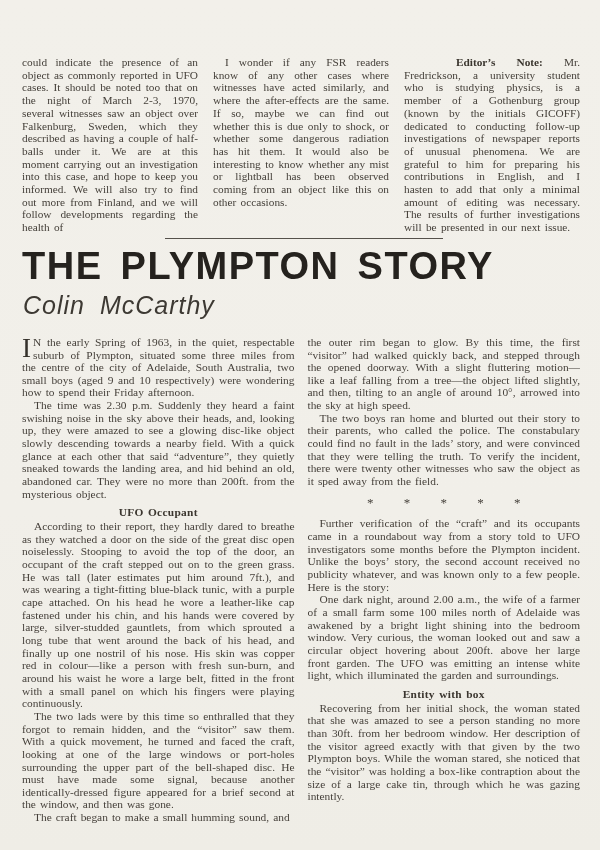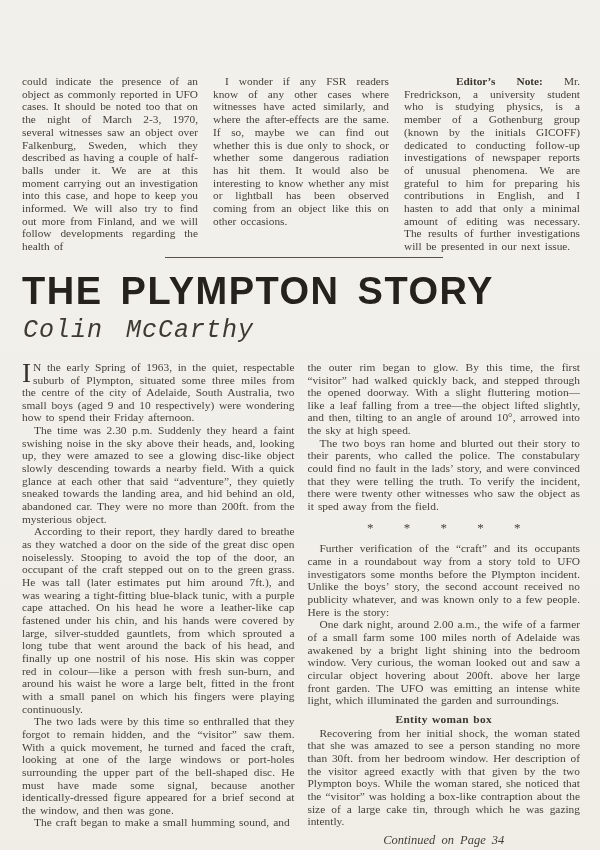--- a/index.html
+++ b/index.html
@@ -8,21 +8,21 @@
     background:#f1efe9;
     font-family:"Liberation Serif", serif;
     color:#413c36;
     overflow:hidden;
   }
   .page{
     position:relative;
     width:600px;height:850px;
     background:linear-gradient(180deg,#f2f0ea 0%,#f1efe9 60%,#efede6 100%);
     box-sizing:border-box;
-    padding:75px 20px 0 22px;
+    padding:56px 20px 0 22px;
   }
   
   .top-columns{
     display:flex;
     gap:15px;
   }
   .tcol{
     flex:1;
     font-size:11.3px;
     line-height:12.7px;
@@ -35,32 +35,32 @@
   .lead{font-weight:bold;color:#3b362f;margin-left:40px;}
   
   .rule{
     margin:4px 0 0 143px;
     width:278px;
     border-top:1.6px solid#55514b;
     height:0;
   }
   
   h1.title{
-    margin:13px 0 0 0;
+    margin:7px 0 0 0;
     font-family:"Liberation Sans", sans-serif;
     font-weight:bold;
     font-size:38px;
     letter-spacing:1.5px;
     word-spacing:6px;
     color:#25221e;
     line-height:40px;
   }
   .byline{
     margin:5px 0 16px 1px;
-    font-family:Liberation Mono, monospace;
+    font-family:Liberation Sans, sans-serif;
     font-style:italic;
     font-size:25px;
     letter-spacing:1px;
     word-spacing:7px;
     color:#3d3933;
   }
   
   .body-columns{
     display:flex;
     gap:13px;
@@ -127,30 +127,30 @@
   <div class="rule"></div>
 
   <h1 class="title">THE PLYMPTON STORY</h1>
   <div class="byline">Colin McCarthy</div>
 
   <section class="body-columns">
 
     <div class="bcol">
       <p><span class="dropcap">I</span><span>N the early Spring of 1963, in the quiet, respectable suburb of Plympton, situated some three miles from the centre of the city of Adelaide, South Australia, two small boys (aged 9 and 10 respectively) were wondering how to spend their Friday afternoon.</span></p>
       <p class="indent">The time was 2.30 p.m. Suddenly they heard a faint swishing noise in the sky above their heads, and, looking up, they were amazed to see a glowing disc-like object slowly descending towards a nearby field. With a quick glance at each other that said “adventure”, they quietly sneaked towards the landing area, and hid behind an old, abandoned car. They were no more than 200ft. from the mysterious object.</p>
+      <h3 class="subhead">UFO Occupant</h3>
       <p class="indent">According to their report, they hardly dared to breathe as they watched a door on the side of the great disc open noiselessly. Stooping to avoid the top of the door, an occupant of the craft stepped out on to the green grass. He was tall (later estimates put him around 7ft.), and was wearing a tight-fitting blue-black tunic, with a purple cape attached. On his head he wore a leather-like cap fastened under his chin, and his hands were covered by large, silver-studded gauntlets, from which sprouted a long tube that went around the back of his head, and finally up one nostril of his nose. His skin was copper red in colour—like a person with fresh sun-burn, and around his waist he wore a large belt, fitted in the front with a small panel on which his fingers were playing continuously.</p>
       <p class="indent">The two lads were by this time so enthralled that they forgot to remain hidden, and the “visitor” saw them. With a quick movement, he turned and faced the craft, looking at one of the large windows or port-holes surrounding the upper part of the bell-shaped disc. He must have made some signal, because another identically-dressed figure appeared for a brief second at the window, and then was gone.</p>
       <p class="indent">The craft began to make a small humming sound, and</p>
     </div>
 
     <div class="bcol">
       <p>the outer rim began to glow. By this time, the first “visitor” had walked quickly back, and stepped through the opened doorway. With a slight fluttering motion— like a leaf falling from a tree—the object lifted slightly, and then, tilting to an angle of around 10°, arrowed into the sky at high speed.</p>
       <p class="indent">The two boys ran home and blurted out their story to their parents, who called the police. The constabulary could find no fault in the lads’ story, and were convinced that they were telling the truth. To verify the incident, there were twenty other witnesses who saw the object as it sped away from the field.</p>
       <div class="stars">* * * * *</div>
       <p class="indent">Further verification of the “craft” and its occupants came in a roundabout way from a story told to UFO investigators some months before the Plympton incident. Unlike the boys’ story, the second account received no publicity whatever, and was known only to a few people. Here is the story:</p>
       <p class="indent">One dark night, around 2.00 a.m., the wife of a farmer of a small farm some 100 miles north of Adelaide was awakened by a bright light shining into the bedroom window. Very curious, the woman looked out and saw a circular object hovering about 200ft. above her large front garden. The UFO was emitting an intense white light, which illuminated the garden and surroundings.</p>
-      <h3 class="subhead">Entity woman box</h3>
+      <h3 class="subhead">Entity with box</h3>
       <p class="indent">Recovering from her initial shock, the woman stated that she was amazed to see a person standing no more than 30ft. from her bedroom window. Her description of the visitor agreed exactly with that given by the two Plympton boys. While the woman stared, she noticed that the “visitor” was holding a box-like contraption about the size of a large cake tin, through which he was gazing intently.</p>
-      <div class="continued">Continued on Page 34</div>
     </div>
 
   </section>
 </div>
 
 </body></html>

